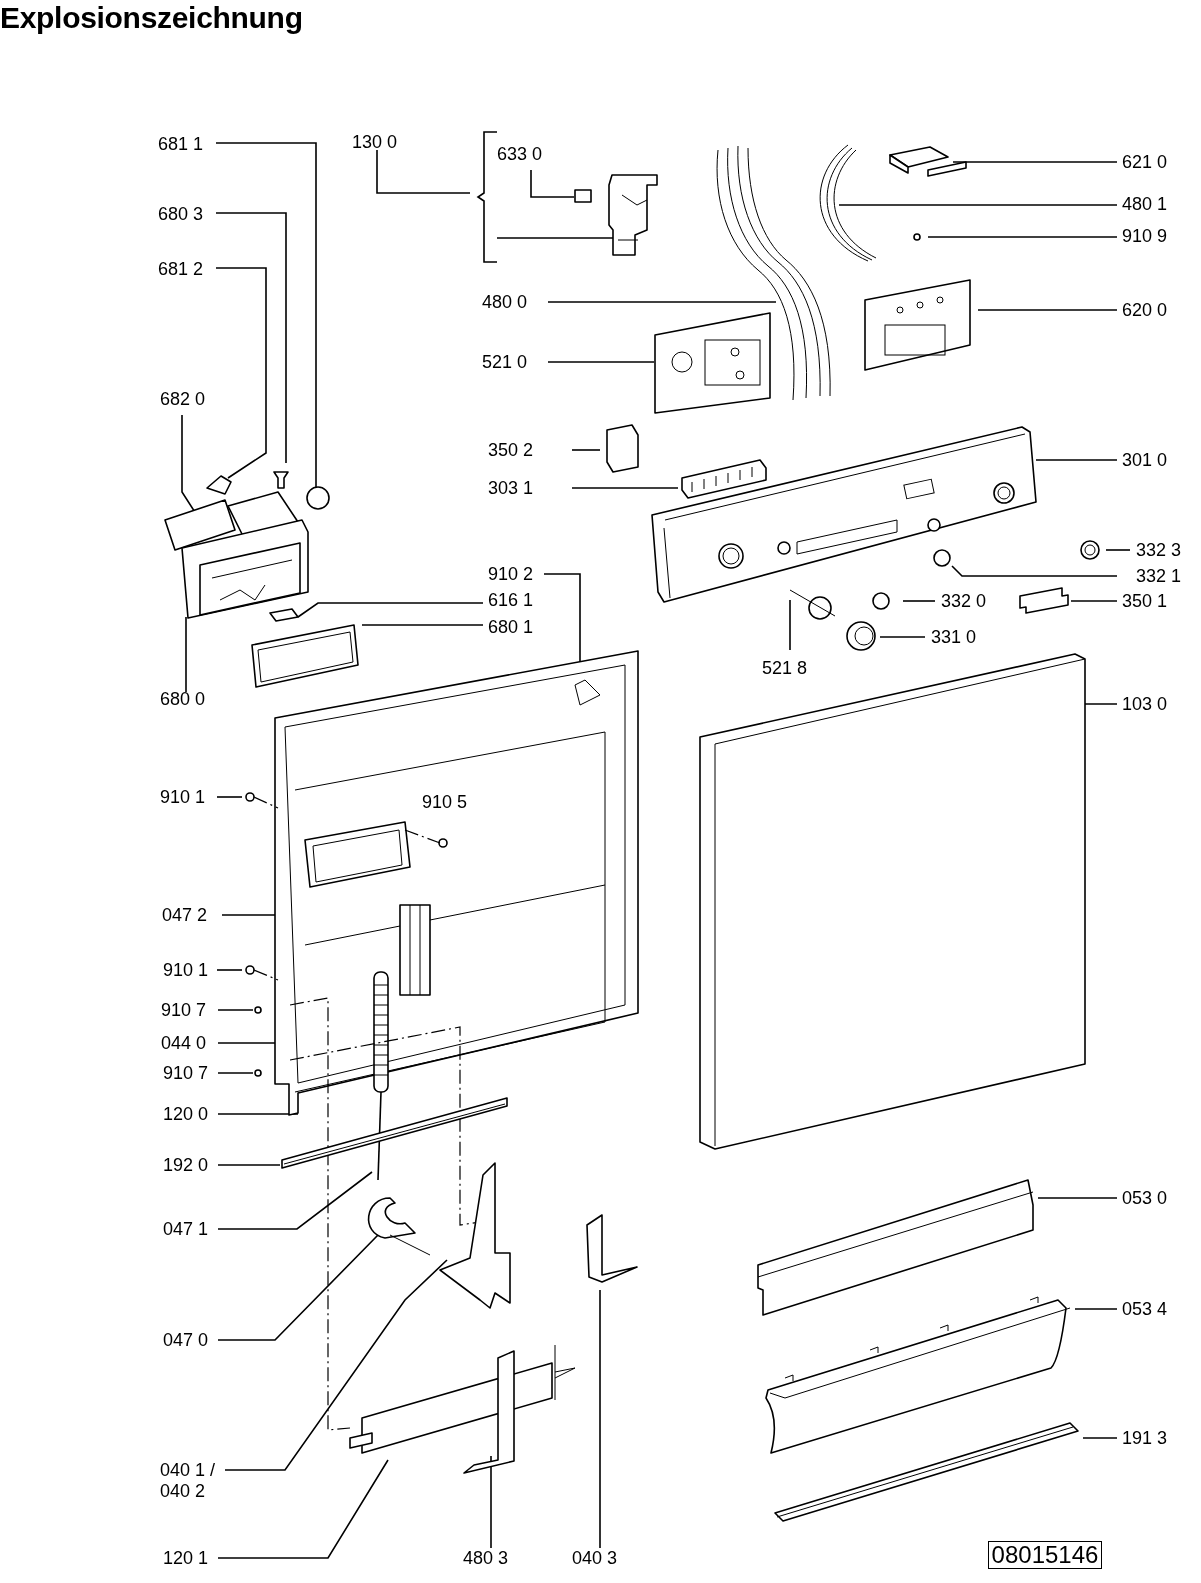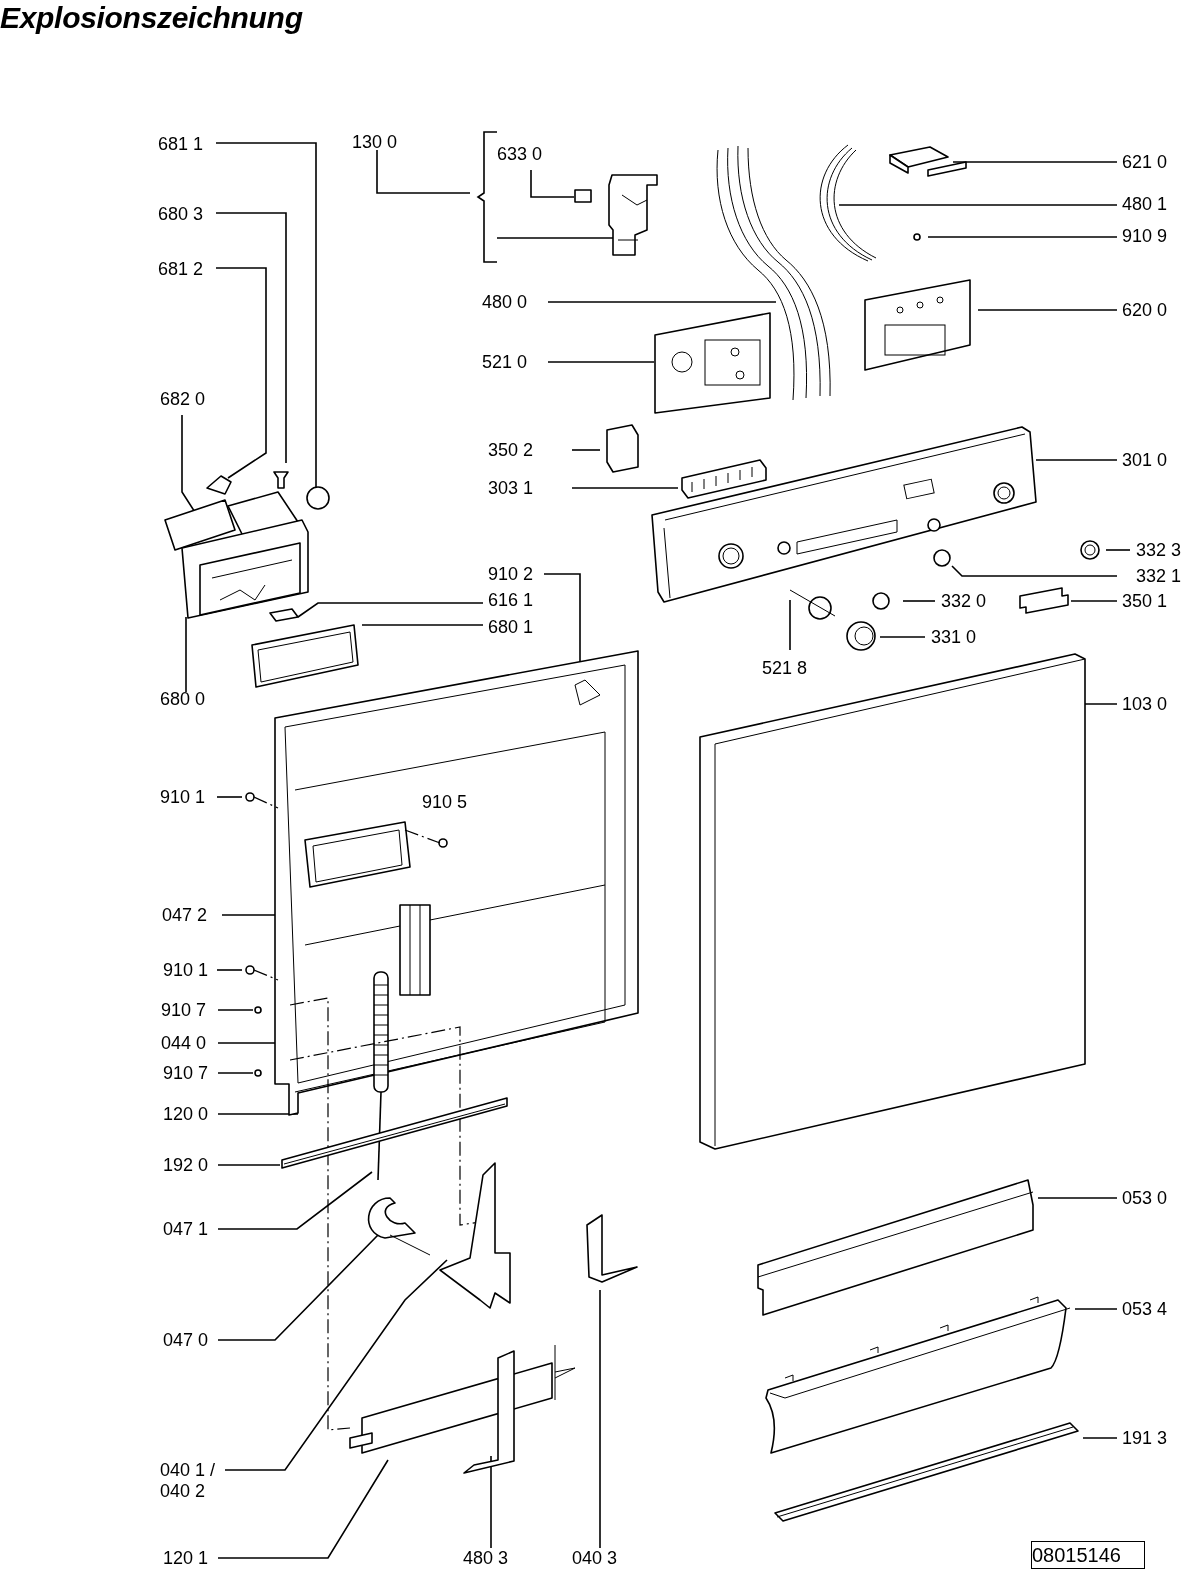--- a/index.html
+++ b/index.html
@@ -1,27 +1,27 @@
 <!DOCTYPE html>
 <html><head>
 <meta charset="utf-8">
 <style>
   html, body { margin: 0; padding: 0; background: #ffffff; }
   body { width: 1201px; height: 1583px; position: relative; overflow: hidden;
          font-family: "Liberation Sans", sans-serif; color: #000; }
   #title { position: absolute; left: 0; top: 0; font-size: 30px; font-weight: bold;
-           letter-spacing: -0.3px; line-height: 36px; font-style: italic; }
+           letter-spacing: -0.3px; line-height: 36px; }
   #diagram { position: absolute; left: 0; top: 0; }
   .lbl { font-family: "Liberation Sans", sans-serif; font-size: 18px; fill: #000; }
   .ln { stroke: #000; stroke-width: 1.6; fill: none; }
   .part { stroke: #000; stroke-width: 1.6; fill: #fff; stroke-linejoin: round; }
   .thin { stroke: #000; stroke-width: 1; fill: none; }
   .dash { stroke: #000; stroke-width: 1.2; fill: none; stroke-dasharray: 14 4 2 4; }
-  #docno { position: absolute; left: 1031px; top: 1541px; width: 112px; height: 26px;
-           border: 1.5px solid #000; font-size: 20px; line-height: 26px; }
+  #docno { position: absolute; left: 988px; top: 1541px; width: 112px; height: 26px;
+           border: 1.5px solid #000; font-size: 24px; line-height: 26px; text-align: center; }
 </style>
 </head>
 <body>
 
 <div id="title">Explosionszeichnung</div>
 
 <svg id="diagram" width="1201" height="1583" viewBox="0 0 1201 1583" xmlns="http://www.w3.org/2000/svg">
 
   <g>
     <polyline class="ln" points="216,143 316,143 316,487"></polyline>

